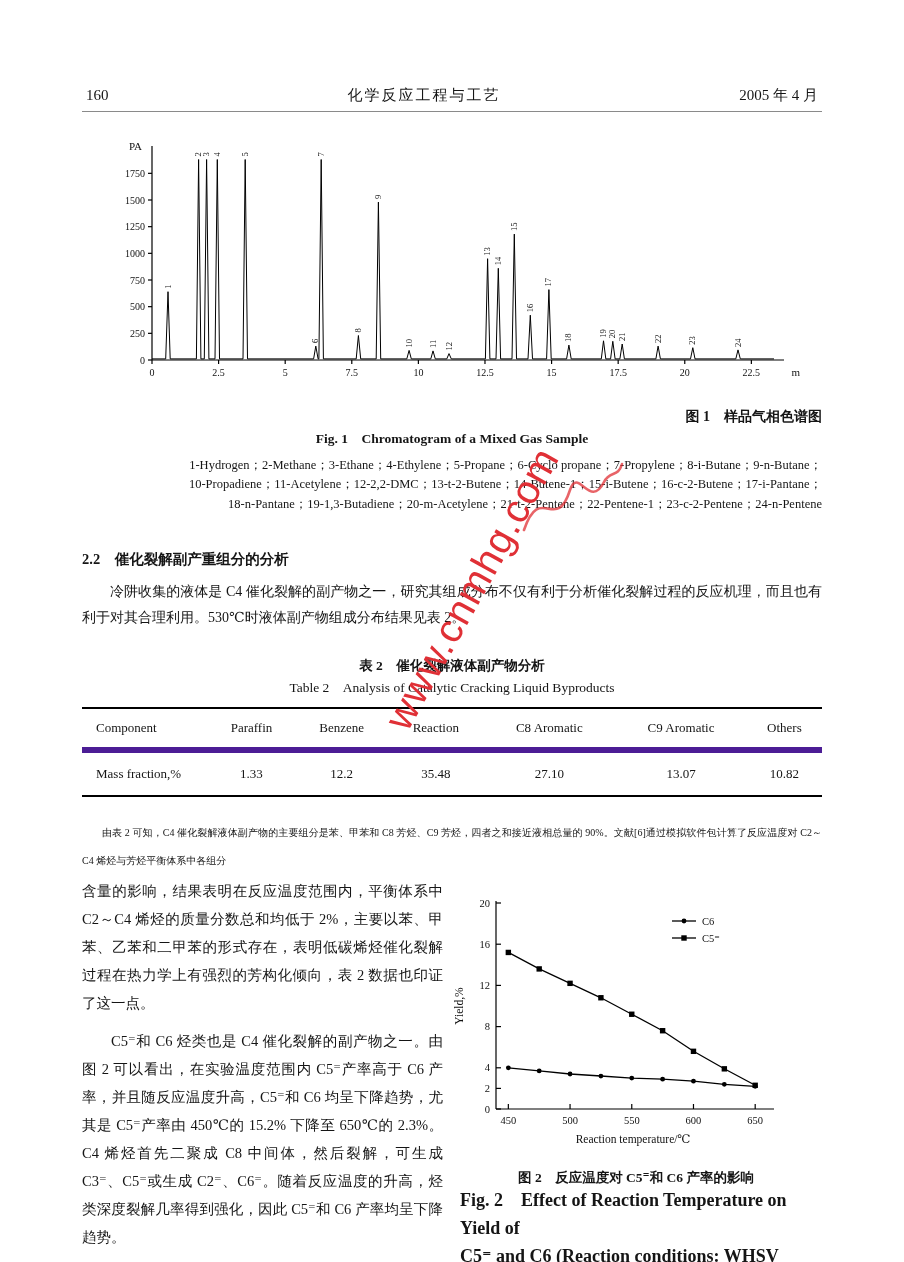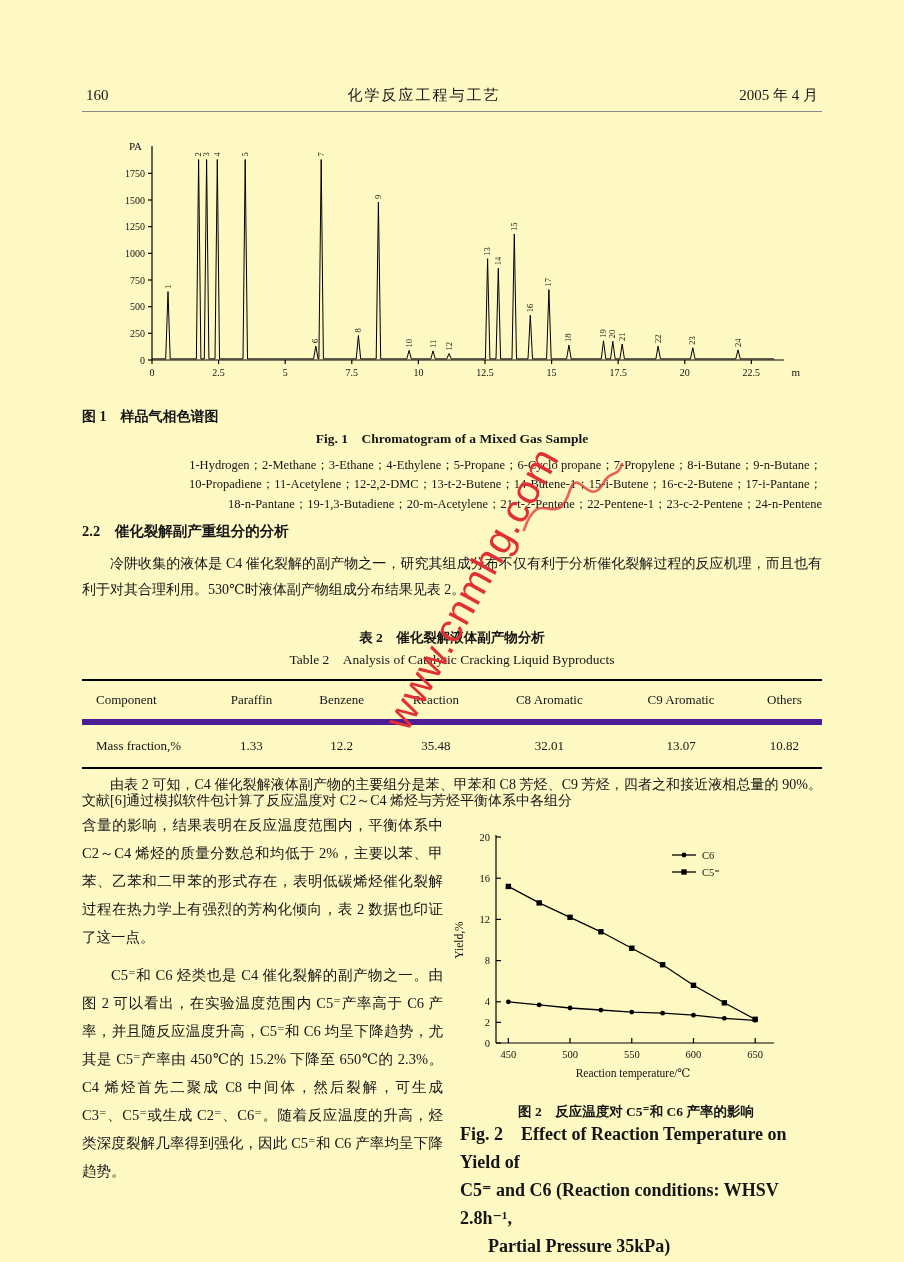--- a/index.html
+++ b/index.html
@@ -1,35 +1,35 @@
 <!DOCTYPE html>
 <html><head>
 <meta charset="utf-8">
 <style>
   html,body{margin:0;padding:0;background:#9a9a9a;}
   .page{
     position:relative;width:904px;height:1262px;margin:0 auto;
-    background:#fef9c3;overflow:hidden;color:#151515;
+    background:#ffffff;overflow:hidden;color:#151515;
     font-family:"Liberation Serif","DejaVu Serif",serif;
   }
   .content{padding:0 82px;}
   
   .running-head{
     display:flex;justify-content:space-between;align-items:baseline;
     margin-top:86px;padding:0 4px 6px 4px;border-bottom:1px solid #8a8a8a;
     font-size:15px;
   }
   .running-head .jtitle{letter-spacing:2px;}
   
   .fig1-wrap{margin-top:24px;text-align:center;}
-  .fig-caption-cn{margin-top:10px;text-align:left;font-weight:bold;font-size:14px;}
+  .fig-caption-cn{margin-top:10px;text-align:right;font-weight:bold;font-size:14px;}
   .fig-caption-en{margin-top:4px;text-align:center;font-weight:bold;font-size:13.5px;}
   .peak-legend{margin-top:8px;font-size:12.5px;line-height:1.55;text-align:right;}
   
-  .sec-heading{margin-top:8px;font-weight:bold;font-size:14.5px;}
+  .sec-heading{margin-top:36px;font-weight:bold;font-size:14.5px;}
   .para{margin-top:10px;font-size:14px;line-height:26px;text-align:justify;}
   .indent{text-indent:2em;}
   
   .tbl-title-cn{margin-top:26px;text-align:center;font-weight:bold;font-size:13.5px;}
   .tbl-title-en{margin-top:4px;text-align:center;font-weight:normal;font-size:13.5px;}
   table.byp{
     width:100%;margin-top:10px;border-collapse:collapse;
     border-top:2px solid #000;border-bottom:2px solid #000;font-size:13px;
   }
   table.byp thead tr{border-bottom:6px solid #4c1d95;}
@@ -163,29 +163,29 @@
           <th>C9 Aromatic</th>
           <th>Others</th>
         </tr>
       </thead>
       <tbody>
         <tr>
           <td>Mass fraction,%</td>
           <td>1.33</td>
           <td>12.2</td>
           <td>35.48</td>
-          <td>32.01</td>
+          <td>27.10</td>
           <td>13.07</td>
           <td>10.82</td>
         </tr>
       </tbody>
     </table>
 
 
-    <div class="para indent" style="margin-top:8px;line-height:16px;font-size:14px;">由表 2 可知，C4 催化裂解液体副产物的主要组分是苯、甲苯和 C8 芳烃、C9 芳烃，四者之和接近液相总量的 90%。文献[6]通过模拟软件包计算了反应温度对 C2～C4 烯烃与芳烃平衡体系中各组分</div>
+    <div class="para indent" style="margin-top:22px;line-height:28px;font-size:10px;">由表 2 可知，C4 催化裂解液体副产物的主要组分是苯、甲苯和 C8 芳烃、C9 芳烃，四者之和接近液相总量的 90%。文献[6]通过模拟软件包计算了反应温度对 C2～C4 烯烃与芳烃平衡体系中各组分</div>
 
     <div class="twocol">
       <div class="col-left">
         <div class="para" style="margin-top:0;">含量的影响，结果表明在反应温度范围内，平衡体系中 C2～C4 烯烃的质量分数总和均低于 2%，主要以苯、甲苯、乙苯和二甲苯的形式存在，表明低碳烯烃催化裂解过程在热力学上有强烈的芳构化倾向，表 2 数据也印证了这一点。</div>
         <div class="para indent">C5⁼和 C6 烃类也是 C4 催化裂解的副产物之一。由图 2 可以看出，在实验温度范围内 C5⁼产率高于 C6 产率，并且随反应温度升高，C5⁼和 C6 均呈下降趋势，尤其是 C5⁼产率由 450℃的 15.2% 下降至 650℃的 2.3%。C4 烯烃首先二聚成 C8 中间体，然后裂解，可生成 C3⁼、C5⁼或生成 C2⁼、C6⁼。随着反应温度的升高，烃类深度裂解几率得到强化，因此 C5⁼和 C6 产率均呈下降趋势。</div>
       </div>
       <div class="col-right">
         <svg id="yield-svg" width="336" height="266" viewBox="0 0 336 266">
             <line x1="46" y1="10" x2="46" y2="218" stroke="#000" stroke-width="1.2" fill="none"></line>
             <line x1="46" y1="218" x2="324" y2="218" stroke="#000" stroke-width="1.2" fill="none"></line>

